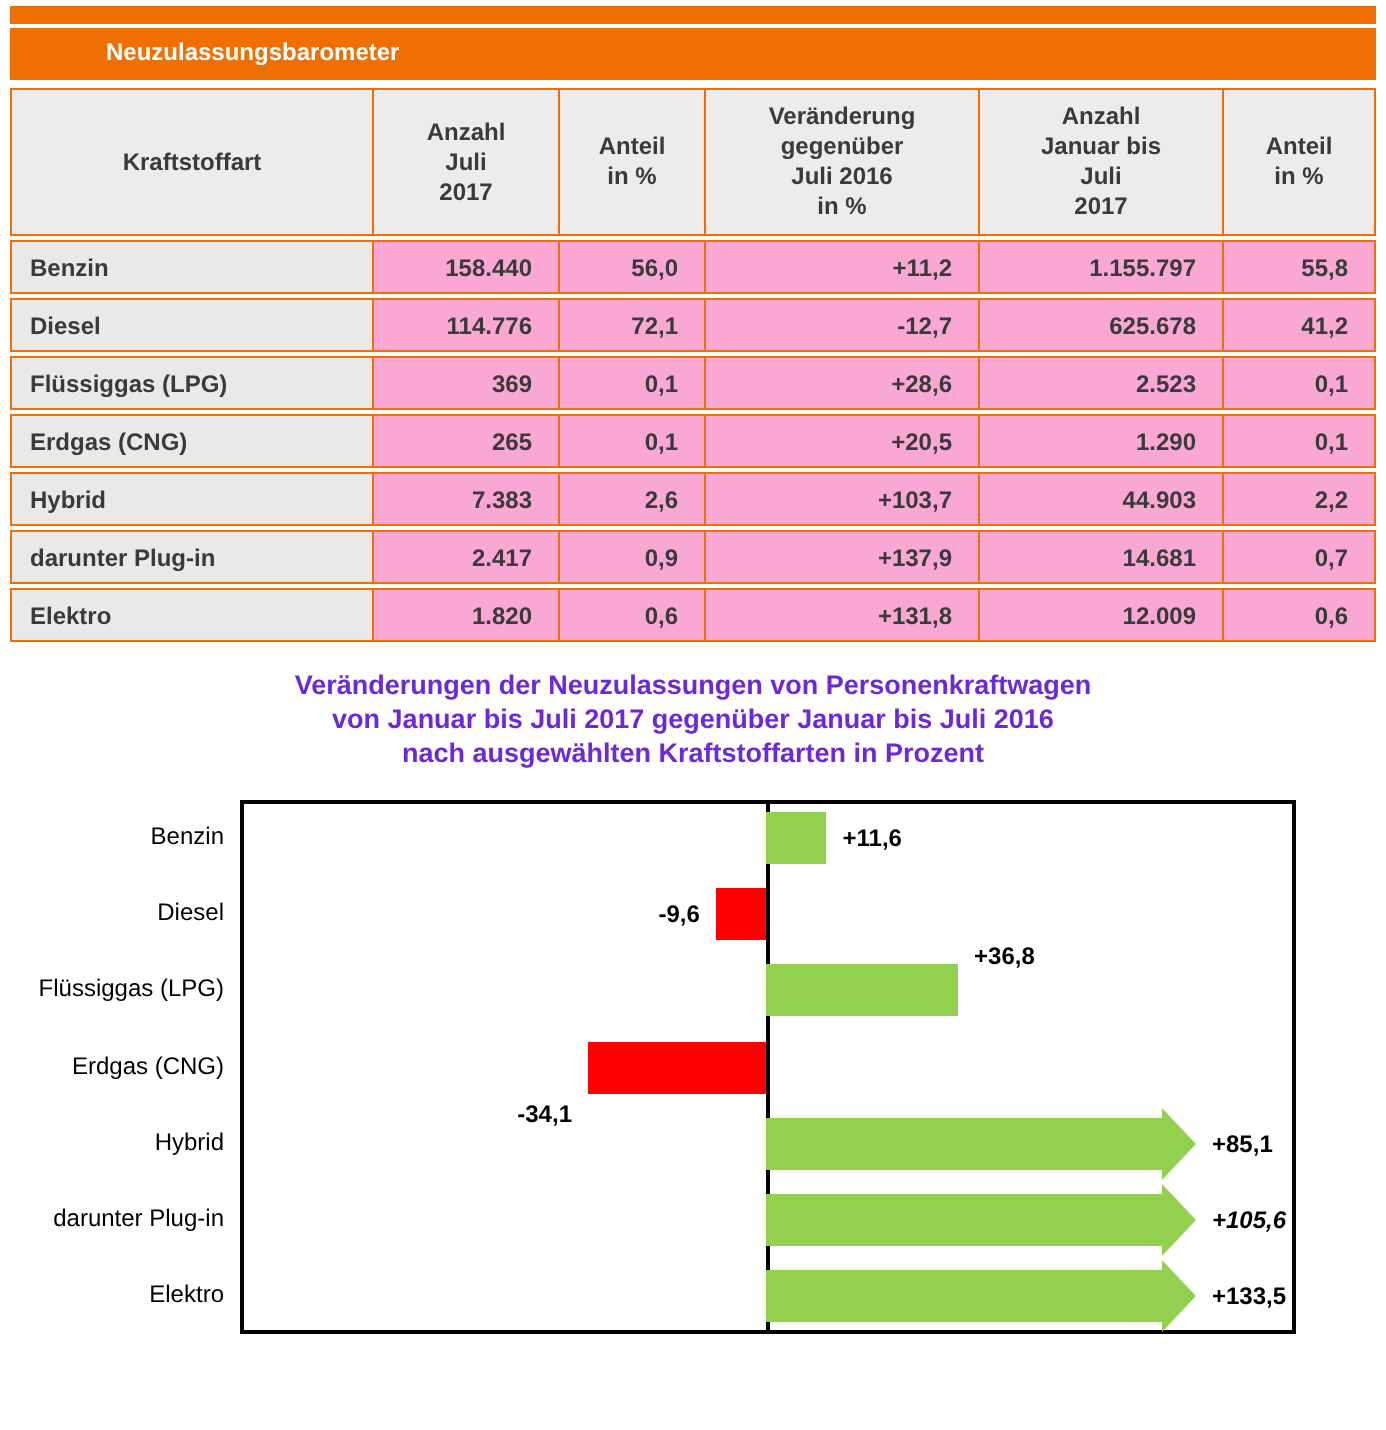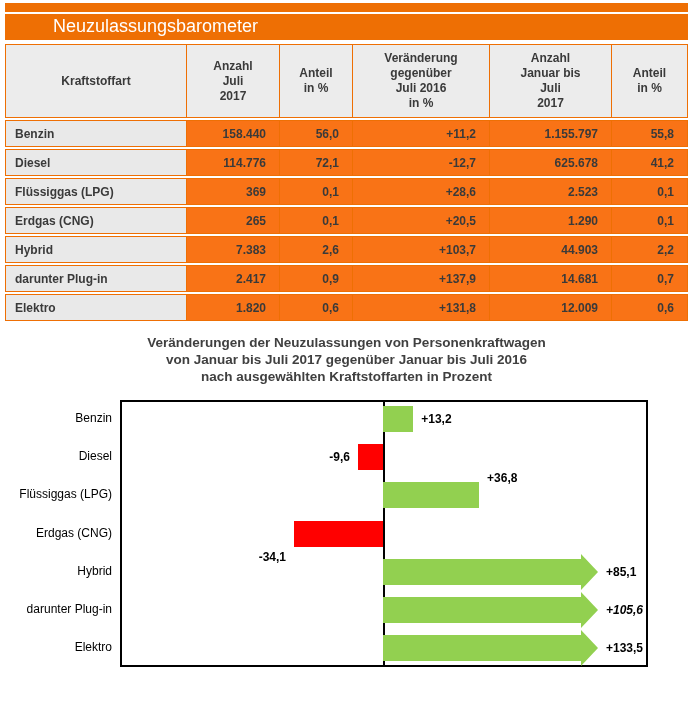--- a/index.html
+++ b/index.html
@@ -4,37 +4,37 @@
 <style>
   * { margin:0; padding:0; box-sizing:border-box; }
   html,body { background:#ffffff; }
   body { width:693px; height:715px; font-family:"Liberation Sans", sans-serif; position:relative; overflow:hidden; }
 
   
   .hdr-wrap { margin:3px 5px 0 5px; }
   .hdr-band { height:9px; background:#EE6F04; }
   .hdr-gap  { height:2px; background:#ffffff; }
   .hdr-body { background:#EE6F04; color:#ffffff; padding:4px 10px 5px 12px; }
-  .hdr-body .line { font-size:18px; font-weight:normal; line-height:17px; white-space:nowrap;padding-left:36px; }
+  .hdr-body .line { font-size:12px; font-weight:bold; line-height:17px; white-space:nowrap;padding-left:36px; }
 
   
   table.data { border-collapse:separate; border-spacing:0 2px; table-layout:fixed;
                width:683px; margin:2px 5px 0 5px; }
   td, th { border:1px solid #EE6F04; font-size:12px; font-weight:bold; color:#3A3A3A;
            overflow:hidden; }
   th { background:#ECECEC; text-align:center; vertical-align:middle; height:74px;
        white-space:pre-line; line-height:15px; font-weight:bold; padding:2px; }
-  td { height:27px; vertical-align:middle; background:#f97316; }
+  td { height:27px; vertical-align:middle; background:#f9a8d4; }
   td.label-cell { background:#E9E9E9; text-align:left; padding-left:9px; }
   td.num-cell   { text-align:right; padding-right:13px; }
   td:not(:first-child), th:not(:first-child) { border-left:none; }
 
   
   .chart-title { margin-top:11px; text-align:center; font-size:13.5px; font-weight:bold;
-                 color:#404040; line-height:17px; white-space:pre-line; }
+                 color:#6d28d9; line-height:17px; white-space:pre-line; }
   .chart-box { position:relative; width:693px; height:267px; margin-top:15px; }
   .plot-border { position:absolute; left:120px; top:0; width:528px; height:267px;
                  border:2px solid #000; background:transparent; }
   .zero-line { position:absolute; width:2px; background:#000; top:0; height:267px; }
   .cat-label { position:absolute; left:0; width:112px; text-align:right; font-size:12px;
                color:#000; line-height:17px; }
   .bar { position:absolute; height:26px; }
   .bar.pos { background:#92D050; }
   .bar.neg { background:#FF0000; }
   .arrow-head { position:absolute; width:0; height:0;
@@ -146,21 +146,21 @@
 
 <div class="chart-title">Veränderungen der Neuzulassungen von Personenkraftwagen
 von Januar bis Juli 2017 gegenüber Januar bis Juli 2016
 nach ausgewählten Kraftstoffarten in Prozent</div>
 
 <div class="chart-box">
   <div class="plot-border"></div>
   <div class="zero-line" style="left: 383px;"></div>
 <div class="cat-label" style="top: 10.0714px;">Benzin</div>
     <div class="bar pos" style="top: 6.07143px; left: 383px; width: 30.276px;"></div>
-    <div class="val-label" style="top: 11.0714px; left: 421.276px;">+13,2</div>
+    <div class="val-label" style="top: 11.0714px; left: 421.276px;">+11,6</div>
     <div class="cat-label" style="top: 48.2143px;">Diesel</div>
     <div class="bar neg" style="top: 44.2143px; left: 357.944px; width: 25.056px;"></div>
     <div class="val-label neg" style="top: 49.2143px; right: 343.056px;">-9,6</div>
     <div class="cat-label" style="top: 86.3571px;">Flüssiggas (LPG)</div>
     <div class="bar pos" style="top: 82.3571px; left: 383px; width: 96.048px;"></div>
     <div class="val-label" style="top: 70px; left: 487.048px;">+36,8</div>
     <div class="cat-label" style="top: 124.5px;">Erdgas (CNG)</div>
     <div class="bar neg" style="top: 120.5px; left: 293.999px; width: 89.001px;"></div>
     <div class="val-label neg" style="top: 125.5px; right: 407.001px; margin-top: 23px;">-34,1</div>
     <div class="cat-label" style="top: 162.643px;">Hybrid</div>

